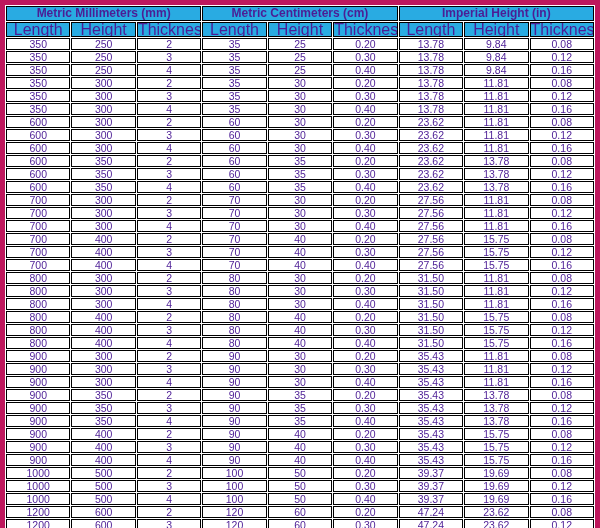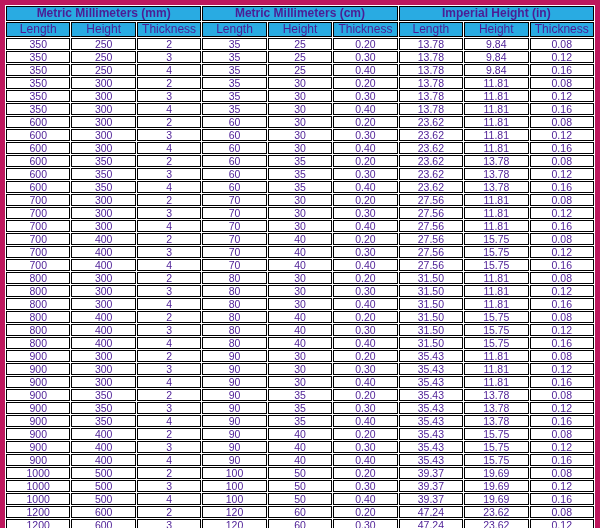--- a/index.html
+++ b/index.html
@@ -29,21 +29,21 @@
   }
   th.section-title {
     background: #29ABE2;
     font-size: 12px;
     font-weight: bold;
     height: 15px;
     line-height: 13px;
   }
   th.col-header {
     background: #29ABE2;
-    font-size: 12px;
+    font-size: 16px;
     font-weight: normal;
     height: 15px;
     line-height: 13px;
   }
   #size-table td {
     background: #ffffff;
     font-size: 10.5px;
     line-height: 10px;
     height: 11px;
   }
@@ -62,21 +62,21 @@
       <col>
       <col>
       <col>
       <col>
       <col>
       <col>
   </colgroup>
   <thead>
     <tr>
       <th class="section-title" colspan="3">Metric Millimeters (mm)</th>
-      <th class="section-title sec-start" colspan="3">Metric Millimeters (cm)</th>
+      <th class="section-title sec-start" colspan="3">Metric Centimeters (cm)</th>
       <th class="section-title sec-start" colspan="3">Imperial Height (in)</th>
     </tr>
     <tr>
       <th class="col-header">Length</th>
       <th class="col-header">Height</th>
       <th class="col-header">Thickness</th>
       <th class="col-header sec-start">Length</th>
       <th class="col-header">Height</th>
       <th class="col-header">Thickness</th>
       <th class="col-header sec-start">Length</th>

